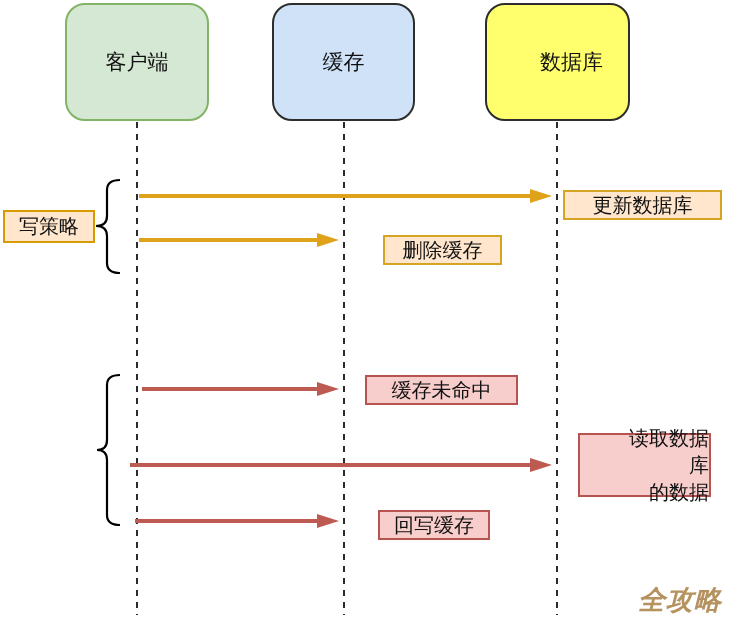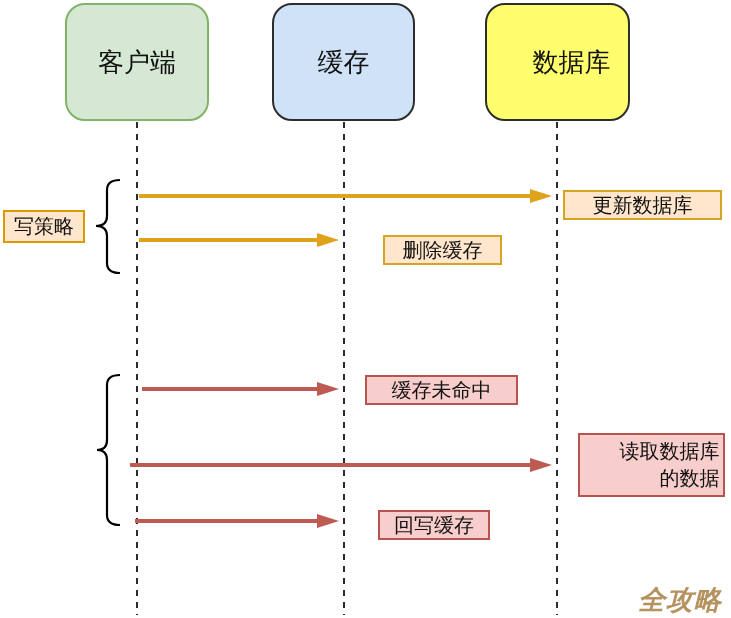--- a/index.html
+++ b/index.html
@@ -33,21 +33,21 @@
 
   .actor {
     position: absolute;
     top: 3px;
     height: 118px;
     border-radius: 20px;
     border: 2px solid #000;
     display: flex;
     align-items: center;
     justify-content: center;
-    font-size: 26px;
+    font-size: 21px;
     color: #111;
     box-sizing: border-box;
   }
   .actor-client { left: 65px;  width: 144px; background: var(--client-fill, #d5e8d4); border-color: var(--client-border, #82b366); }
   .actor-cache  { left: 272px; width: 143px; background: var(--cache-fill, #cfe2f7); border-color: var(--cache-border, #2d2d2d); }
   .actor-db     { left: 485px; width: 145px; background: var(--database-fill, #ffff6e); border-color: var(--database-border, #2d2d2d); padding-left: 28px; }
 
   .label-box {
     position: absolute;
     display: flex;
@@ -66,26 +66,26 @@
   .peach-gold {
     background: var(--write-label-fill, #ffe6cc);
     border: 2px solid var(--message-gold-border, #d6a423);
     margin-top: 8px;
   }
   .pink {
     background: var(--read-label-fill, #f8cecc);
     border: 2px solid var(--read-label-border, #b85450);
     text-align: right;
   }
-  .lbl-write-strategy { left: 3px;   top: 210px; width: 82px;  height: 33px; }
+  .lbl-write-strategy { left: 3px;   top: 210px; width: 92px;  height: 33px; }
   .lbl-update-db      { left: 563px; top: 182px; width: 159px; height: 30px; }
   .lbl-delete-cache   { left: 383px; top: 227px; width: 119px; height: 30px; }
   .lbl-cache-miss     { left: 365px; top: 375px; width: 153px; height: 30px; }
   .lbl-read-strategy  { left: 2px;   top: 430px; width: 91px;  height: 30px; }
-  .lbl-read-db        { left: 578px; top: 433px; width: 147px; height: 64px; white-space: pre-line; padding-left: 36px; }
+  .lbl-read-db        { left: 578px; top: 433px; width: 133px; height: 64px; white-space: pre-line; padding-left: 36px; }
   .lbl-write-back     { left: 378px; top: 510px; width: 112px; height: 30px; }
 
   .watermark {
     position: absolute;
     left: 638px;
     top: 582px;
     font-size: 27px;
     font-weight: bold;
     color: var(--watermark, #b5925f);
     letter-spacing: 1px;

